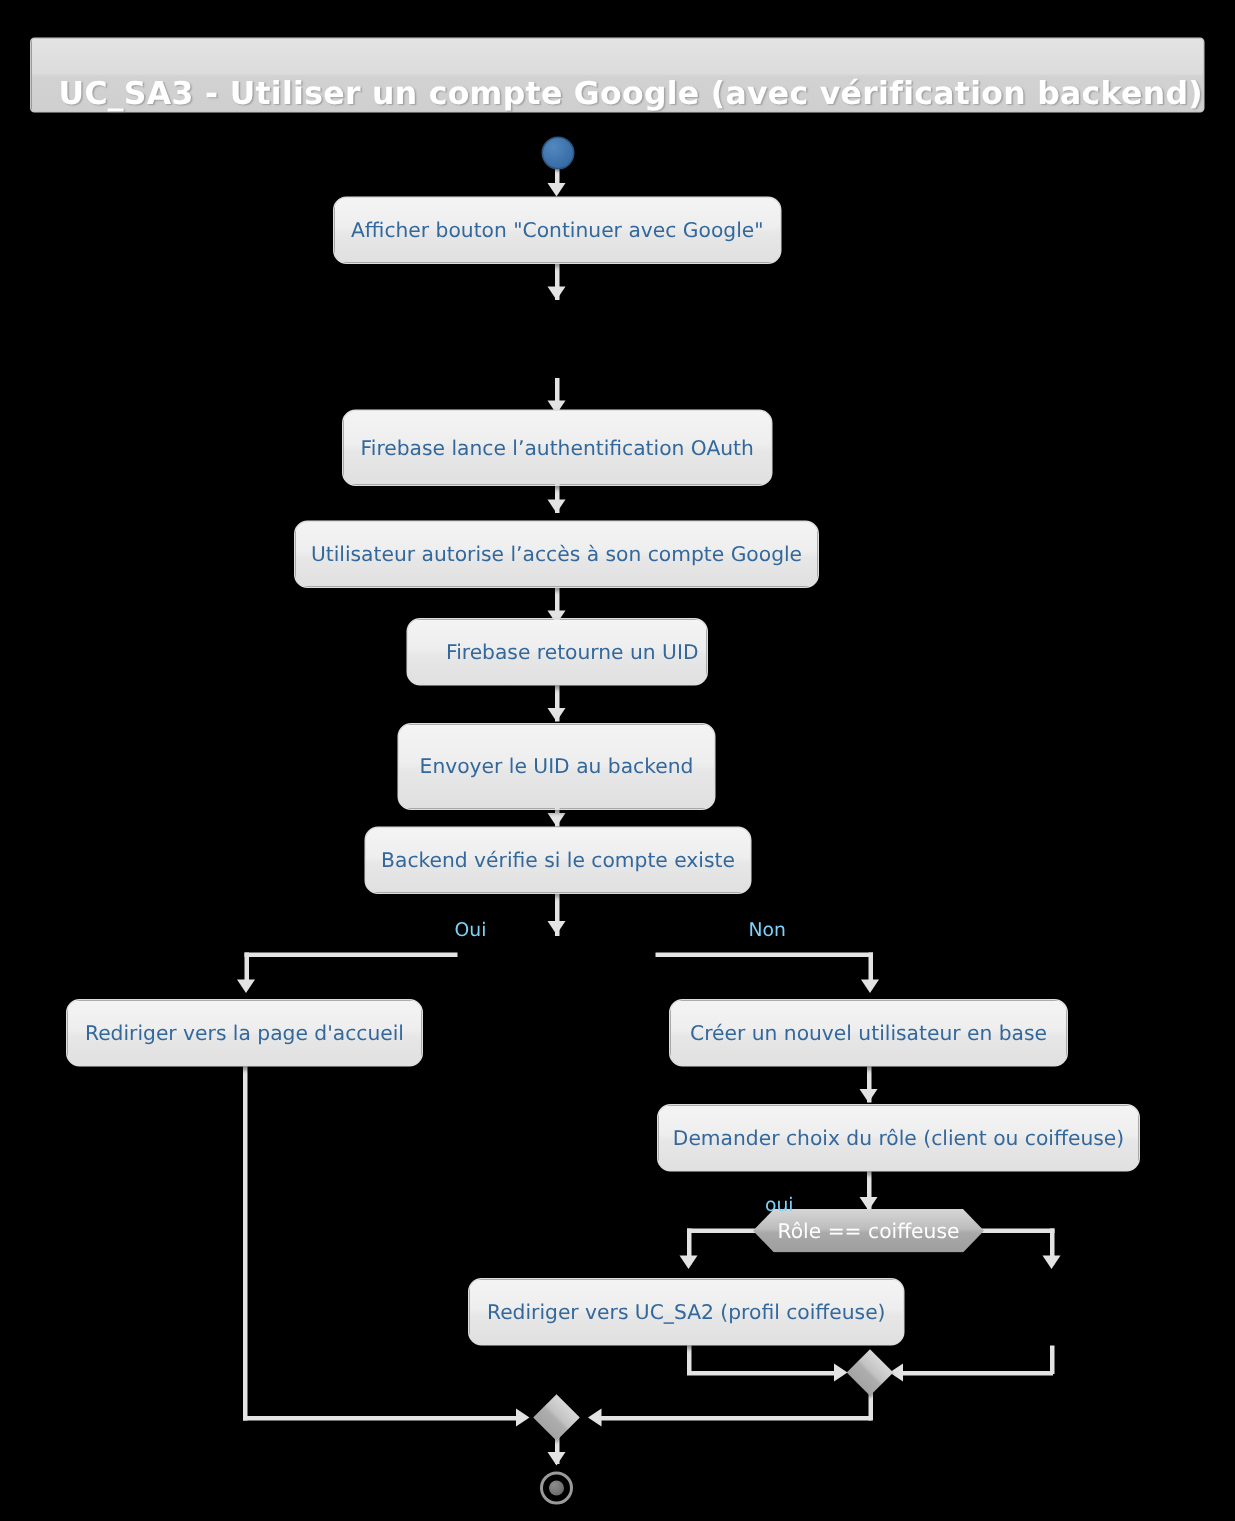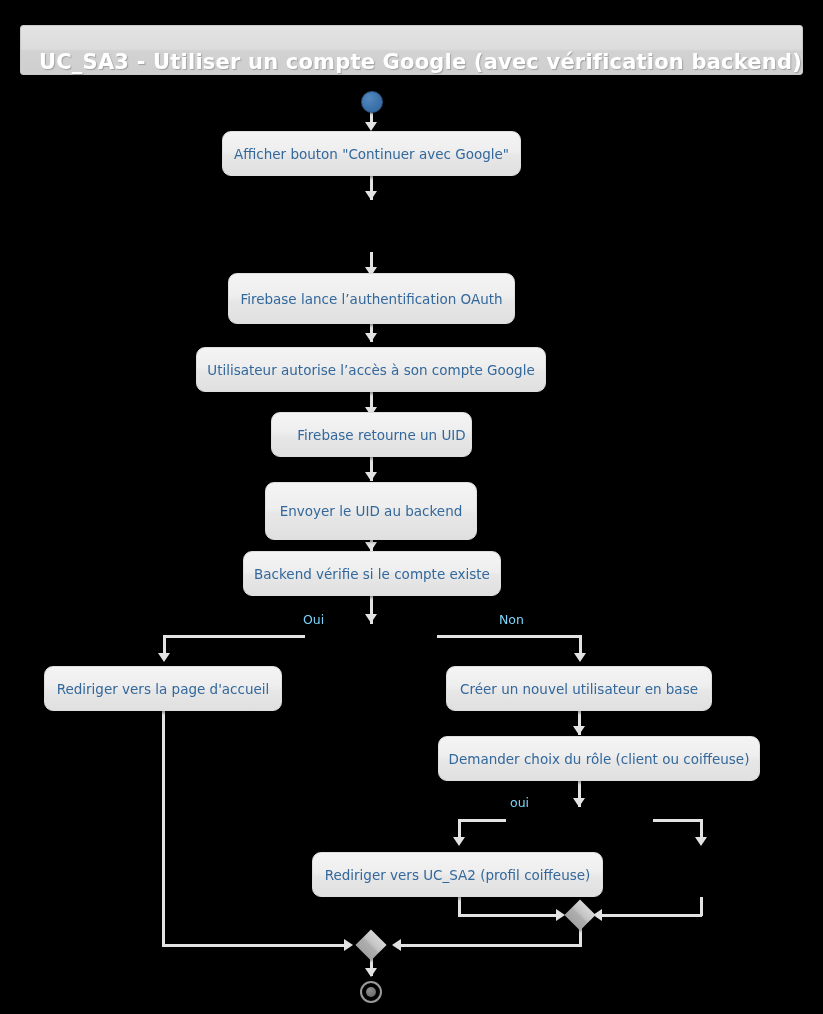--- a/index.html
+++ b/index.html
@@ -225,20 +225,23 @@
   </div>
   <div class="edge v" style="left:578px; top:711px; height:24px;"></div>
   <div class="arrow-down" style="left:573px; top:726px;"></div>
 
   <div class="node-box" style="left:418px; top:736px; width:322px; height:45px;margin-left:20px;">
     <span>Demander choix du rôle (client ou coiffeuse)</span>
   </div>
   <div class="edge v" style="left:578px; top:781px; height:26px;"></div>
   <div class="arrow-down" style="left:573px; top:798px;"></div>
 
+  <div class="decision" style="left:502px; top:806px; width:154px; height:29px;">
+    <span>Rôle == coiffeuse</span>
+  </div>
   <div class="branch-label" style="left:468px; top:795px;">oui</div>
 
   <div class="edge h" style="left:458px; top:819px; width:48px;"></div>
   <div class="edge v" style="left:458px; top:819px; height:24px;"></div>
   <div class="arrow-down" style="left:453px; top:837px;"></div>
 
   <div class="edge h" style="left:653px; top:819px; width:50px;"></div>
   <div class="edge v" style="left:700px; top:819px; height:24px;"></div>
   <div class="arrow-down" style="left:695px; top:837px;"></div>
 

